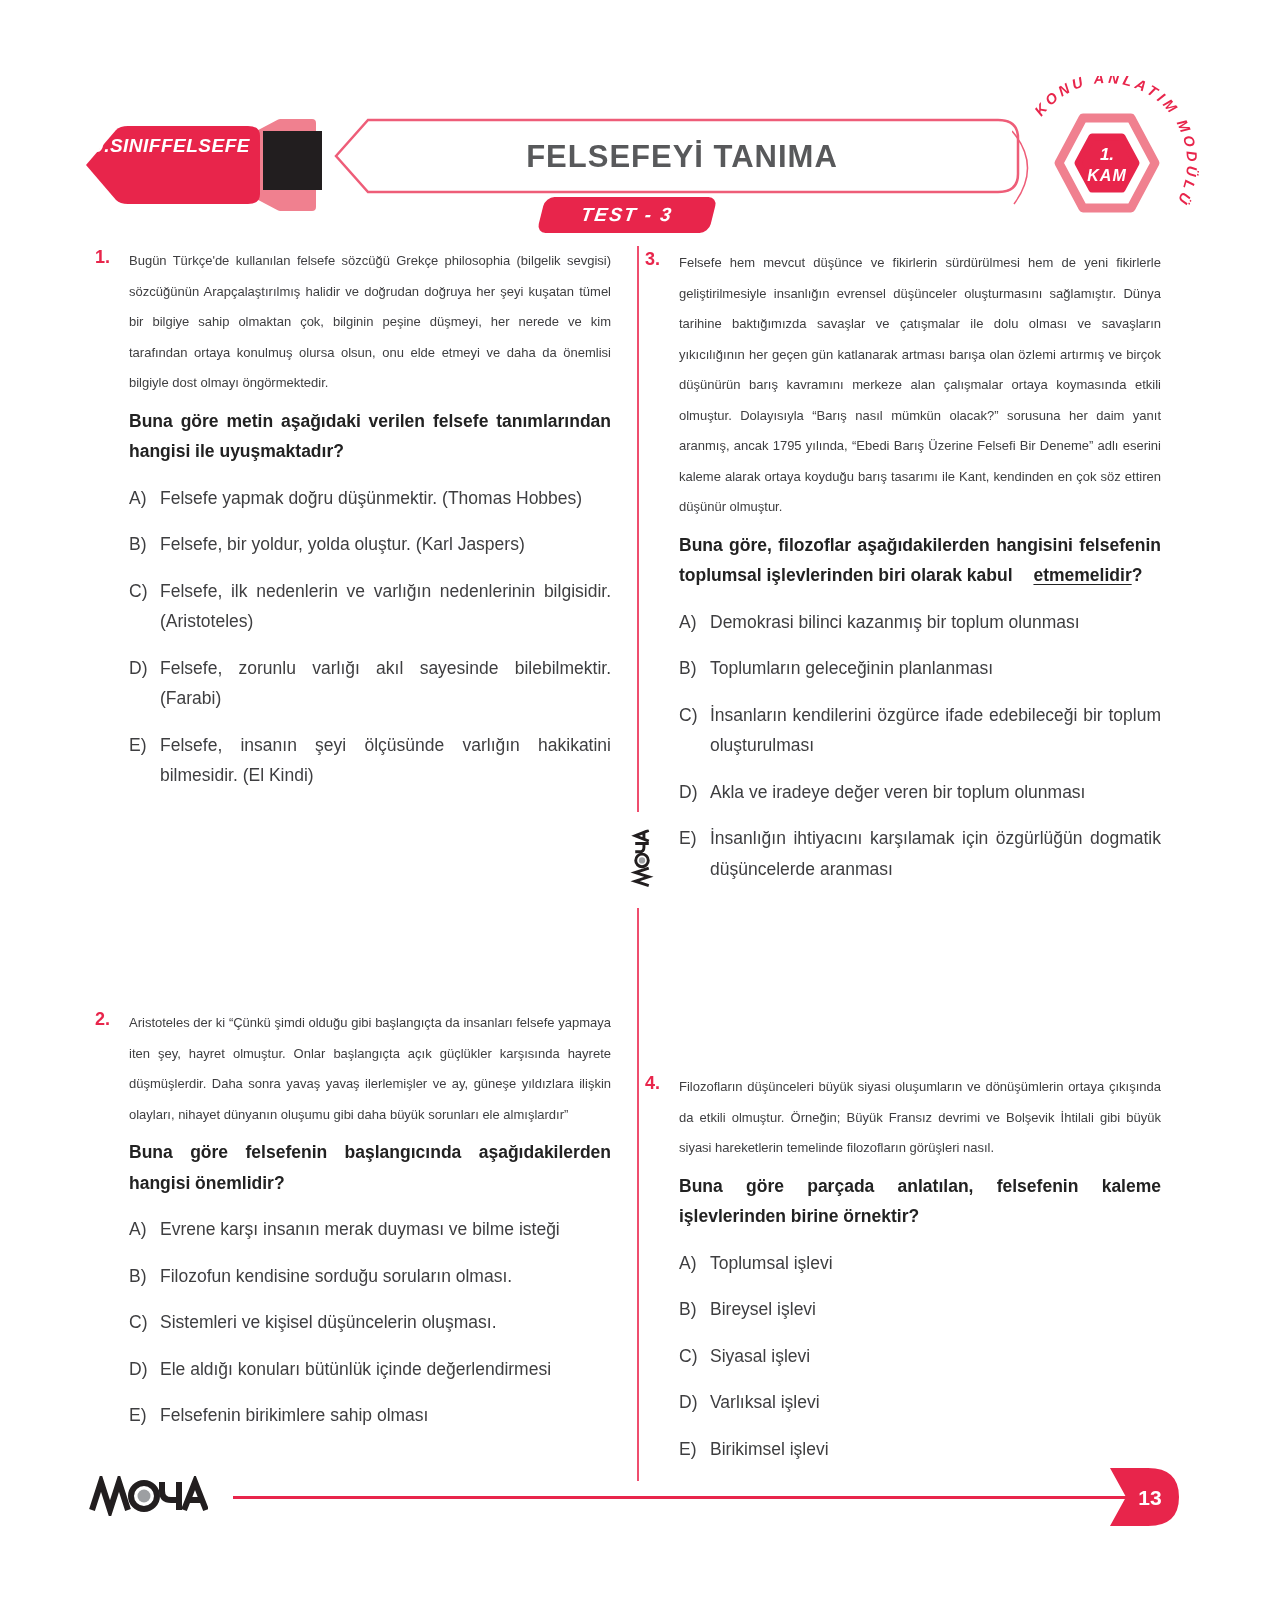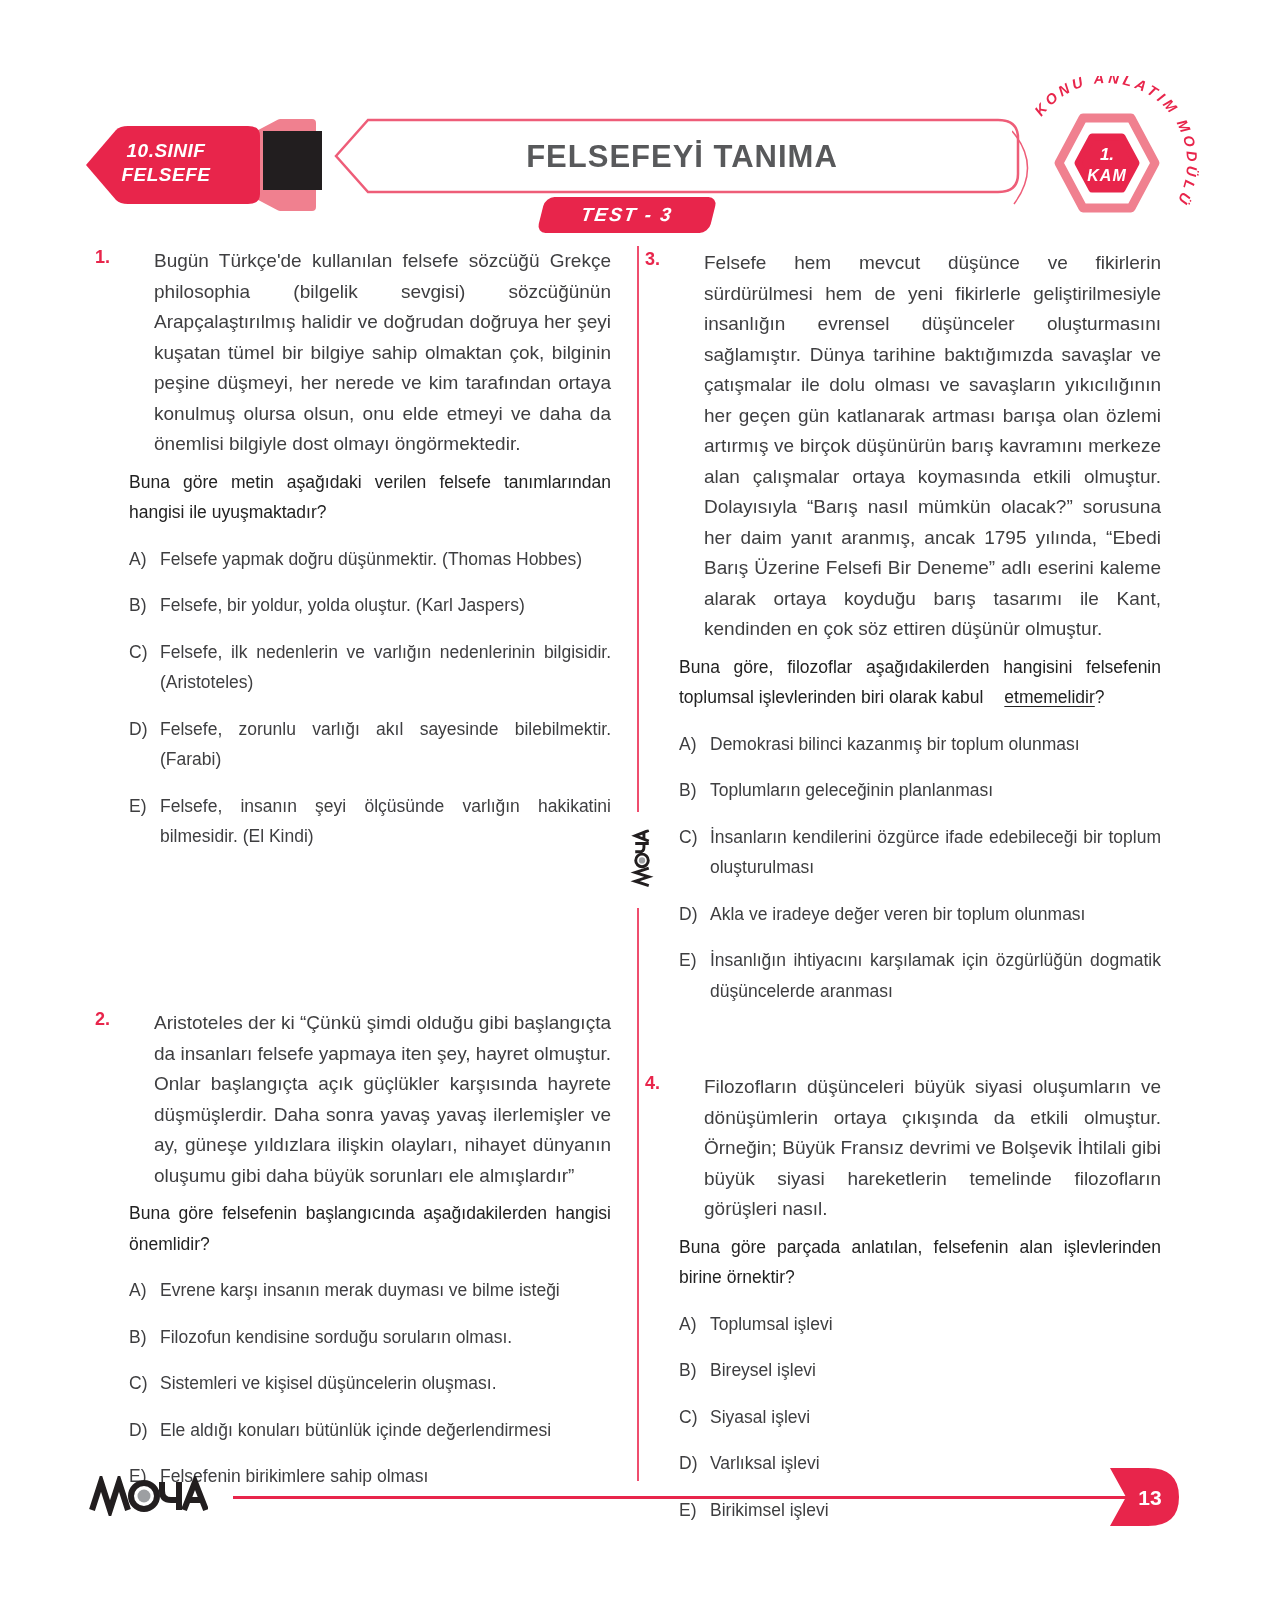--- a/index.html
+++ b/index.html
@@ -6,21 +6,21 @@
   .page{
     position:relative;width:1275px;height:1615px;margin:0 auto;
     background:#ffffff;overflow:hidden;
     font-family:"Liberation Sans", sans-serif;
     color:#3e3e40;
   }
   
   .class-banner-wrap{position:absolute;left:80px;top:118px;width:250px;height:94px;}
   .class-banner-text{
     position:absolute;left:10px;top:16px;width:152px;height:58px;
-    display:flex;flex-direction:column;align-items:center;justify-content:center;
+    display:flex;flex-direction:row;align-items:flex-start;justify-content:center;
     color:#fff;font-weight:bold;font-style:italic;font-size:19px;line-height:24px;
     letter-spacing:.5px;
   }
   .black-square{position:absolute;left:263px;top:131px;width:59px;height:59px;background:#221e1f;}
   .title-box{position:absolute;left:330px;top:114px;width:702px;height:84px;}
   .test-banner{
     position:absolute;left:541px;top:197px;width:172px;height:36px;
     background:#e8254b;border-radius:9px;transform:skewX(-14deg);
     display:flex;align-items:center;justify-content:center;
   }
@@ -35,22 +35,22 @@
   .vdiv.seg2{top:908px;height:573px;}
   .moya-mid{
     position:absolute;left:613px;top:845px;width:58px;height:27px;
     transform:rotate(-90deg);transform-origin:center;
   }
   
   .q{position:absolute;width:516px;}
   .q-head{display:flex;}
   .q-num{width:34px;flex:0 0 34px;color:#e8254b;font-weight:bold;font-size:18px;padding-top:1px;}
   .q-main{flex:1;min-width:0;}
-  .q-body{font-size:19px;line-height:30.5px;text-align:justify;color:#3e3e40;margin-left:25px;}
-  .q-prompt{font-size:17.5px;line-height:30.5px;text-align:justify;font-weight:normal;color:#222;margin-top:7px;}
+  .q-body{font-size:13px;line-height:30.5px;text-align:justify;color:#3e3e40;}
+  .q-prompt{font-size:17.5px;line-height:30.5px;text-align:justify;font-weight:bold;color:#222;margin-top:7px;}
   .q-prompt .ul{text-decoration:underline;text-underline-offset:3px;margin-left:16px;}
   .opts{margin-top:16px;}
   .opt{display:flex;margin-top:16px;font-size:17.5px;line-height:30.5px;color:#3e3e40;}
   .opt .letter{width:31px;flex:0 0 31px;}
   .opt .otext{flex:1;min-width:0;text-align:justify;}
   
   .moya-foot{position:absolute;left:88px;top:1476px;width:120px;height:40px;}
   .foot-line{position:absolute;left:233px;top:1496px;width:905px;height:3px;background:#e8254b;}
   .page-badge{position:absolute;left:1108px;top:1466px;width:74px;height:62px;}
   .sr{font-size:0;line-height:0;position:absolute;color:transparent;}
@@ -207,21 +207,21 @@
         </div>
       </div>
     </div>
   </div>
 
   <div class="q" style="left:645px;top:1072px;">
     <div class="q-head">
       <div class="q-num">4.</div>
       <div class="q-main">
         <div class="q-body">Filozofların düşünceleri büyük siyasi oluşumların ve dönüşümlerin ortaya çıkışında da etkili olmuştur. Örneğin; Büyük Fransız devrimi ve Bolşevik İhtilali gibi büyük siyasi hareketlerin temelinde filozofların görüşleri nasıl.</div>
-        <div class="q-prompt"><span>Buna göre parçada anlatılan, felsefenin alan işlevlerinden birine örnektir?</span><span class="ul"></span><span></span></div>
+        <div class="q-prompt"><span>Buna göre parçada anlatılan, felsefenin kaleme işlevlerinden birine örnektir?</span><span class="ul"></span><span></span></div>
         <div class="opts">
           <div class="opt">
               <span class="letter">A)</span>
               <span class="otext">Toplumsal işlevi</span>
             </div>
           <div class="opt">
               <span class="letter">B)</span>
               <span class="otext">Bireysel işlevi</span>
             </div>
           <div class="opt">

